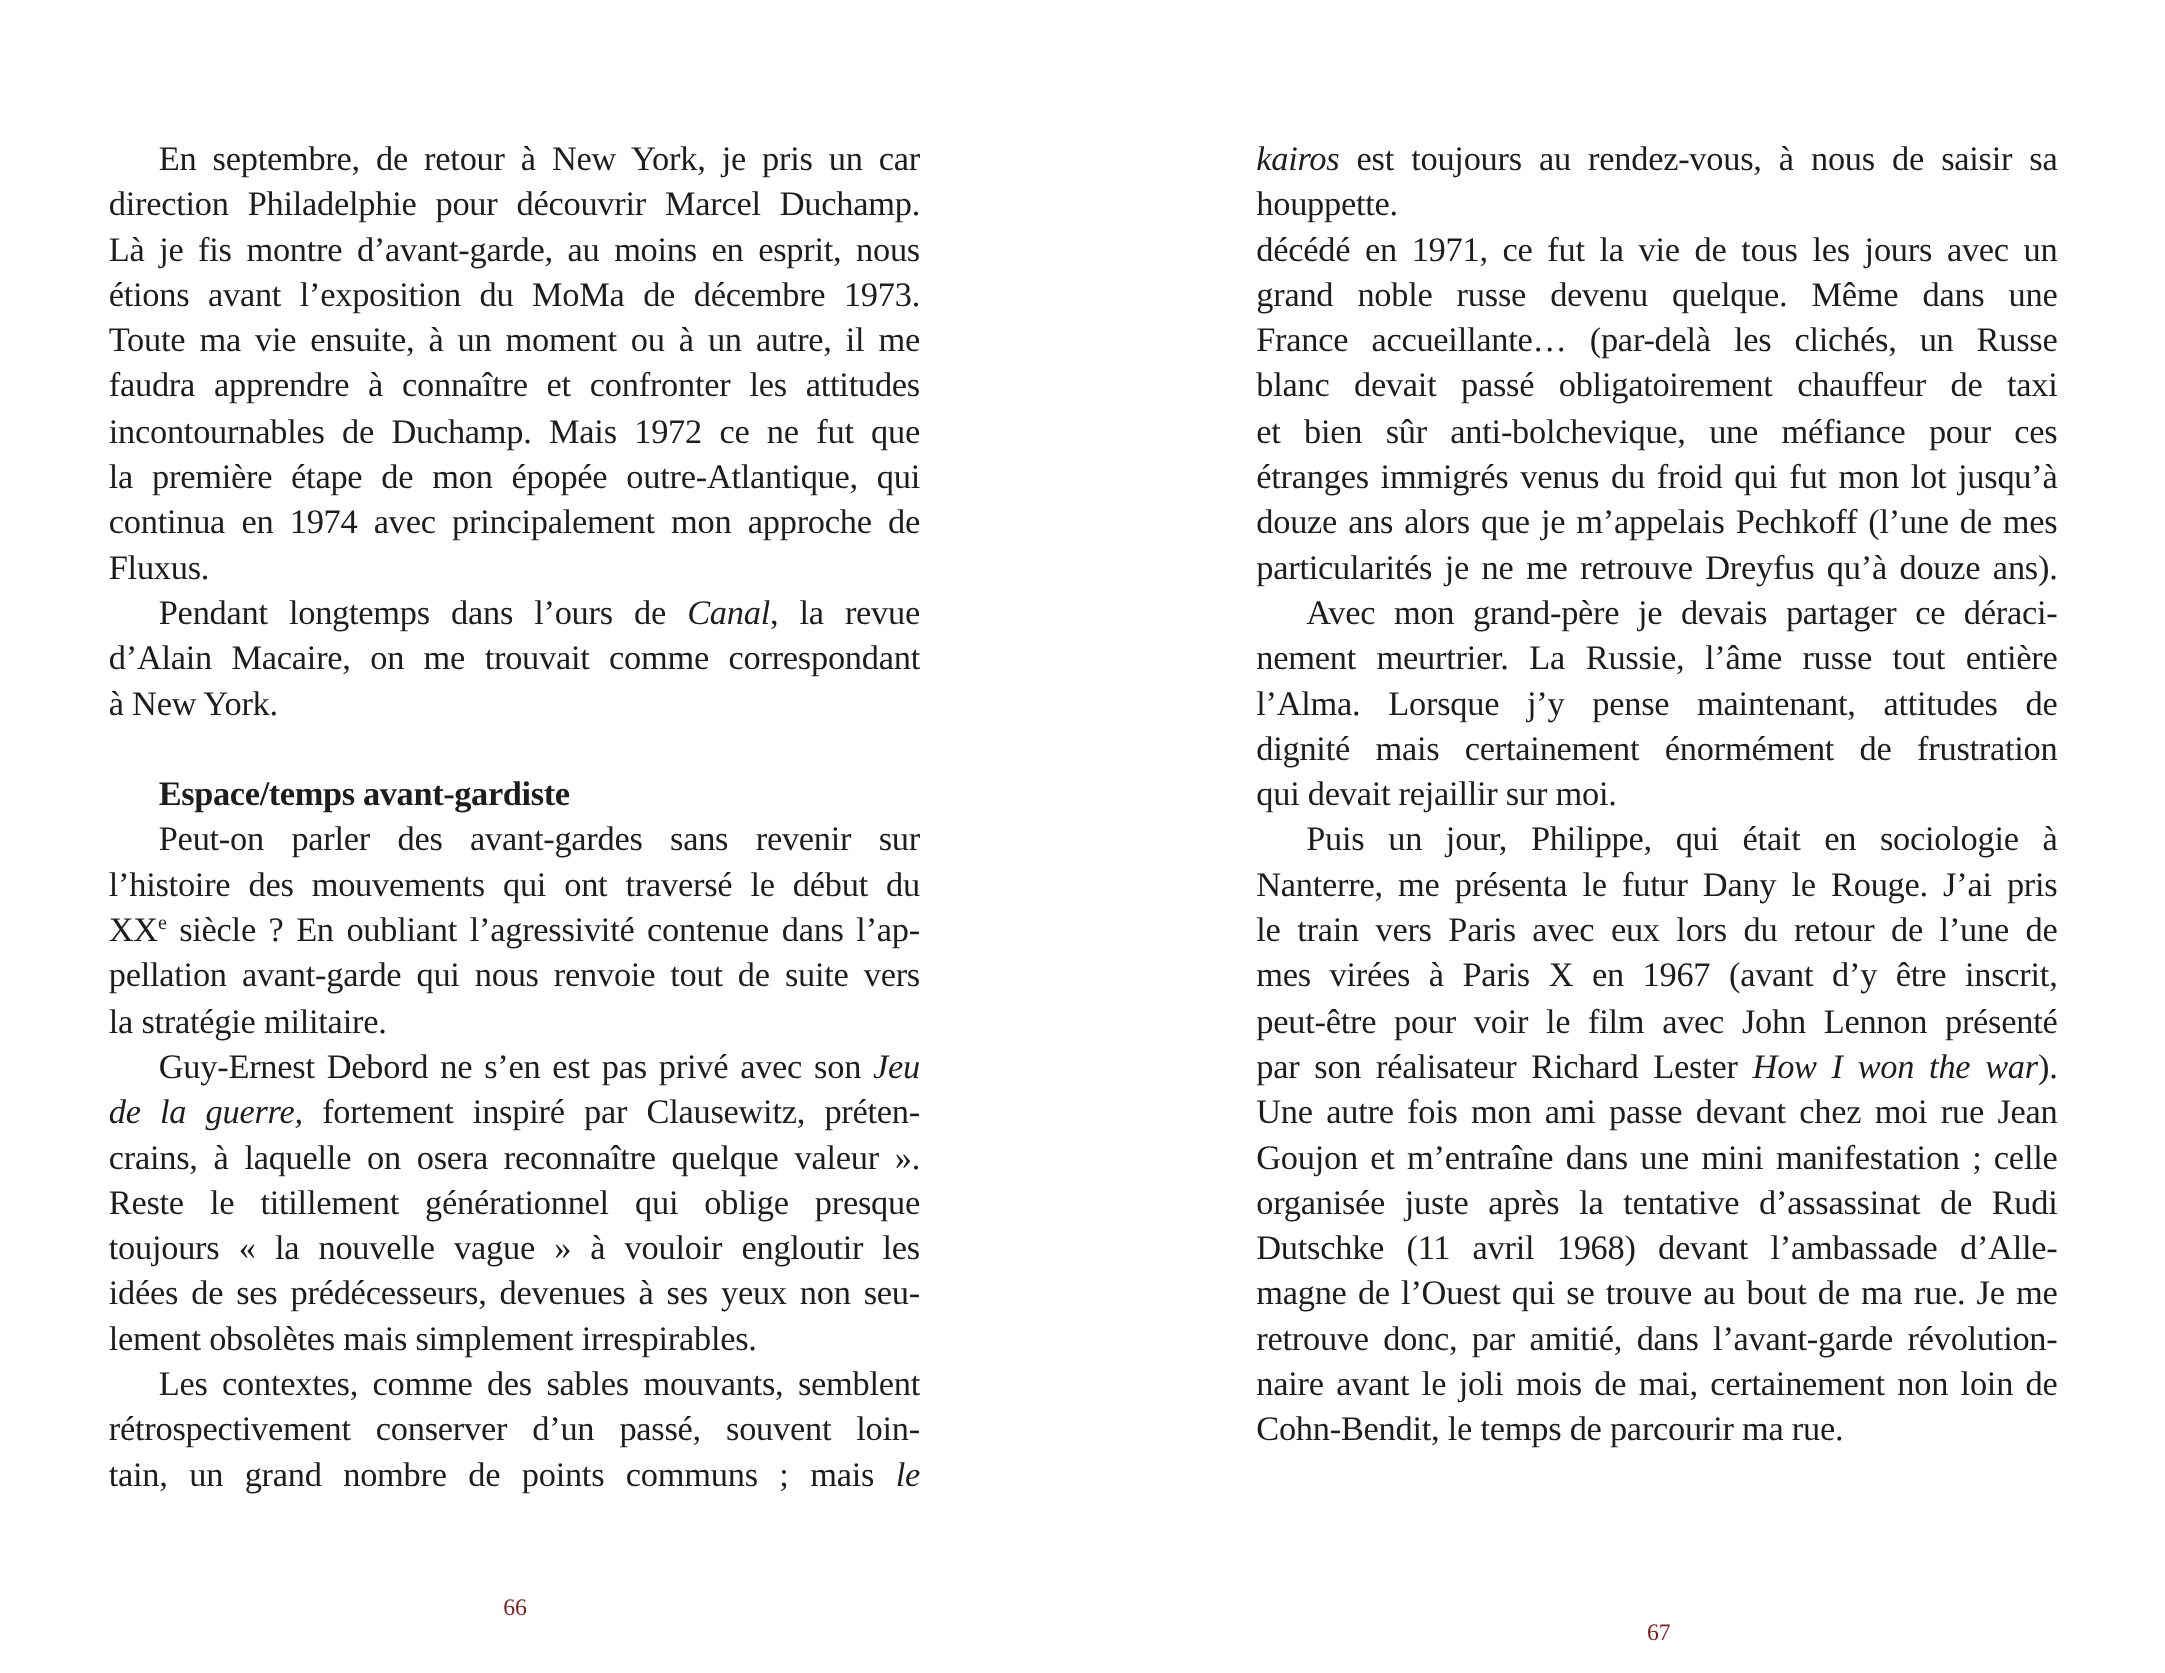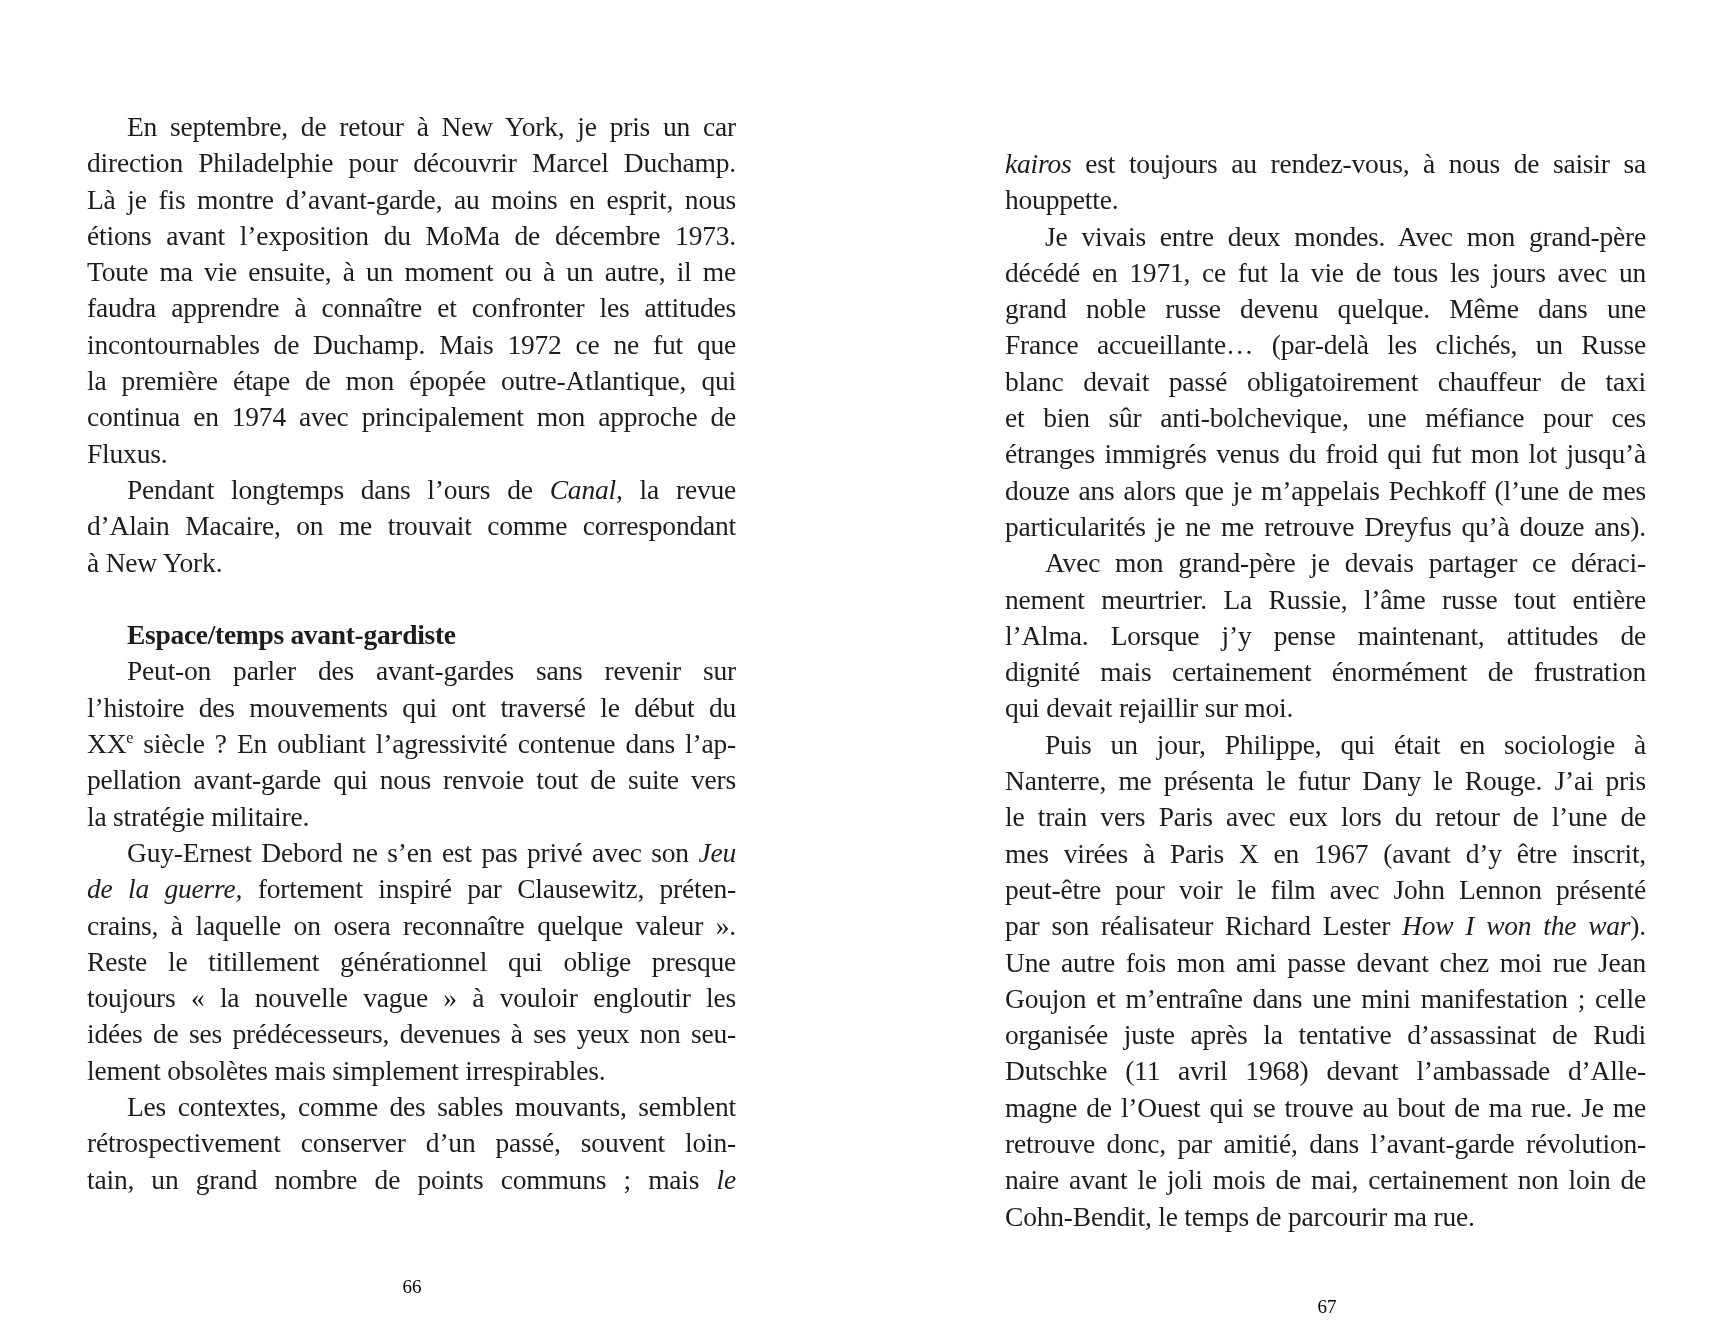--- a/index.html
+++ b/index.html
@@ -21,21 +21,21 @@
     height: 1280px;
   }
   .page-left { left: 0; width: 866px; }
   .page-right { left: 866px; width: 866px; }
 
   .column {
     position: absolute;
     top: 109px;
   }
   .page-left .column { left: 87px; width: 649px; }
-  .page-right .column { left: 139px; width: 641px; margin-top: 37px; }
+  .page-right .column { left: 139px; width: 641px; }
 
   .line {
     display: block;
     height: 36.3px;
     line-height: 36.3px;
     font-size: 27.5px;
     white-space: nowrap;
     text-align: justify;
     text-align-last: justify;
     letter-spacing: -0.2px;
@@ -62,21 +62,21 @@
     vertical-align: super;
   }
 
   .page-number {
     position: absolute;
     top: 1276px;
     font-size: 19px;
     line-height: 22px;
     width: 80px;
     text-align: center;
-    color: #000000;
+    color: #7f1d1d;
   }
   .page-left .page-number { left: 372px; }
   .page-right .page-number { left: 421px; margin-top: 20px; }
 </style>
 </head>
 <body>
 
 <div class="page page-left">
   <div class="column">
       <div class="line indent"><span>En septembre, de retour à New York, je pris un car</span></div>
@@ -109,21 +109,20 @@
       <div class="line"><span>rétrospectivement conserver d’un passé, souvent loin-</span></div>
       <div class="line"><span>tain, un grand nombre de points communs ; mais </span><span class="it">le</span></div>
     </div>
   <div class="page-number">66</div>
 </div>
 
 <div class="page page-right">
   <div class="column">
       <div class="line"><span class="it">kairos</span><span> est toujours au rendez-vous, à nous de saisir sa</span></div>
       <div class="line last"><span>houppette.</span></div>
-      <div class="line indent"><span>Je vivais entre deux mondes. Avec mon grand-père</span></div>
       <div class="line"><span>décédé en 1971, ce fut la vie de tous les jours avec un</span></div>
       <div class="line"><span>grand noble russe devenu quelque. Même dans une</span></div>
       <div class="line"><span>France accueillante… (par-delà les clichés, un Russe</span></div>
       <div class="line"><span>blanc devait passé obligatoirement chauffeur de taxi</span></div>
       <div class="line"><span>et bien sûr anti-bolchevique, une méfiance pour ces</span></div>
       <div class="line"><span>étranges immigrés venus du froid qui fut mon lot jusqu’à</span></div>
       <div class="line"><span>douze ans alors que je m’appelais Pechkoff (l’une de mes</span></div>
       <div class="line"><span>particularités je ne me retrouve Dreyfus qu’à douze ans).</span></div>
       <div class="line indent"><span>Avec mon grand-père je devais partager ce déraci-</span></div>
       <div class="line"><span>nement meurtrier. La Russie, l’âme russe tout entière</span></div>

